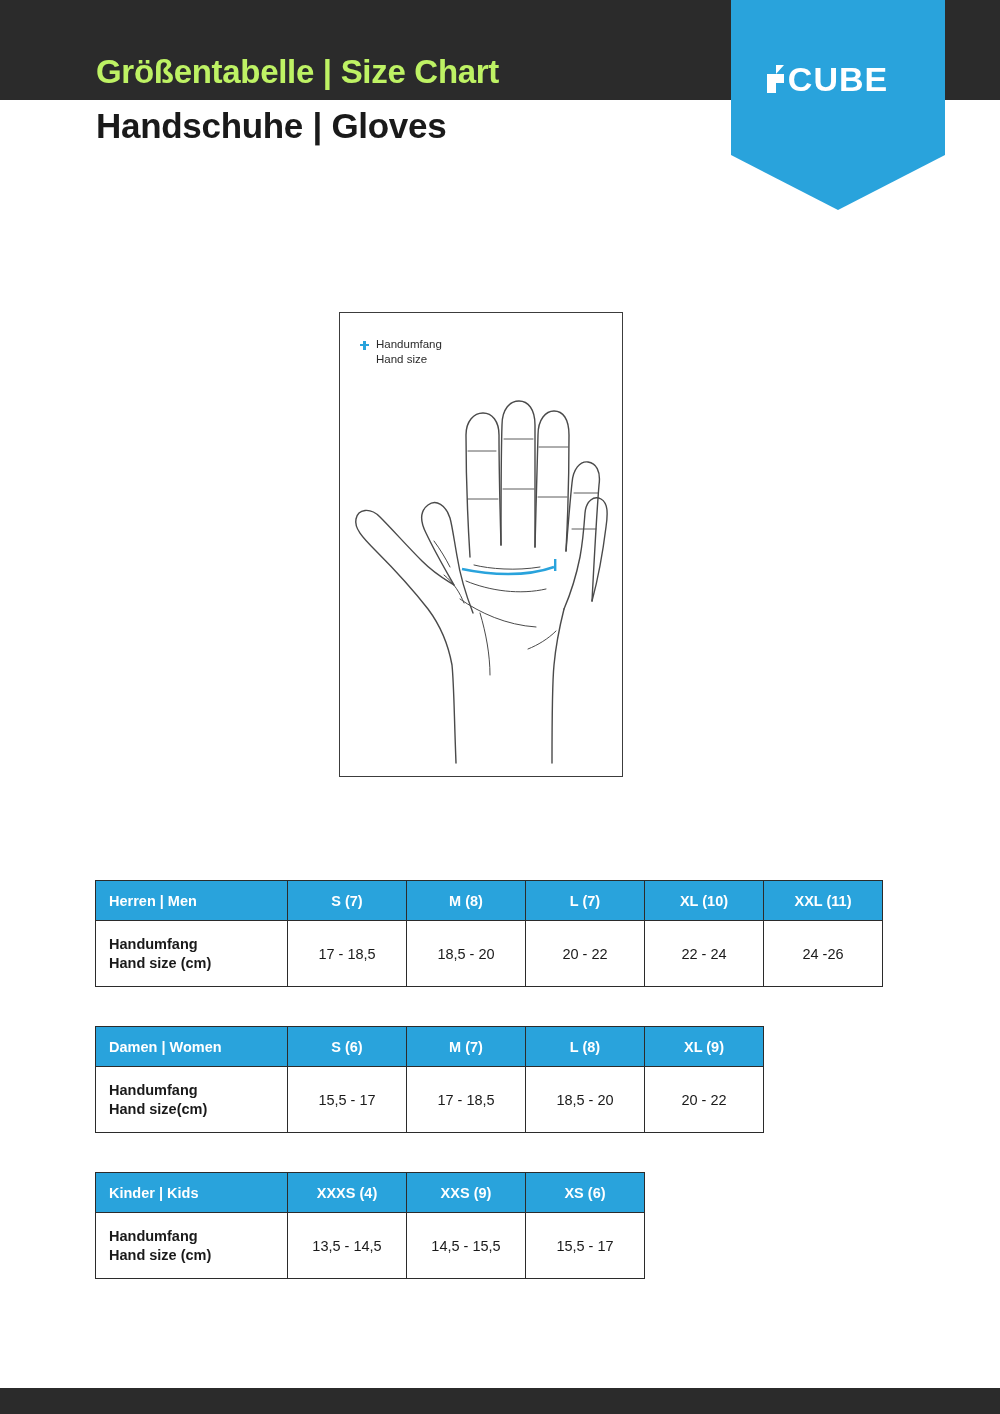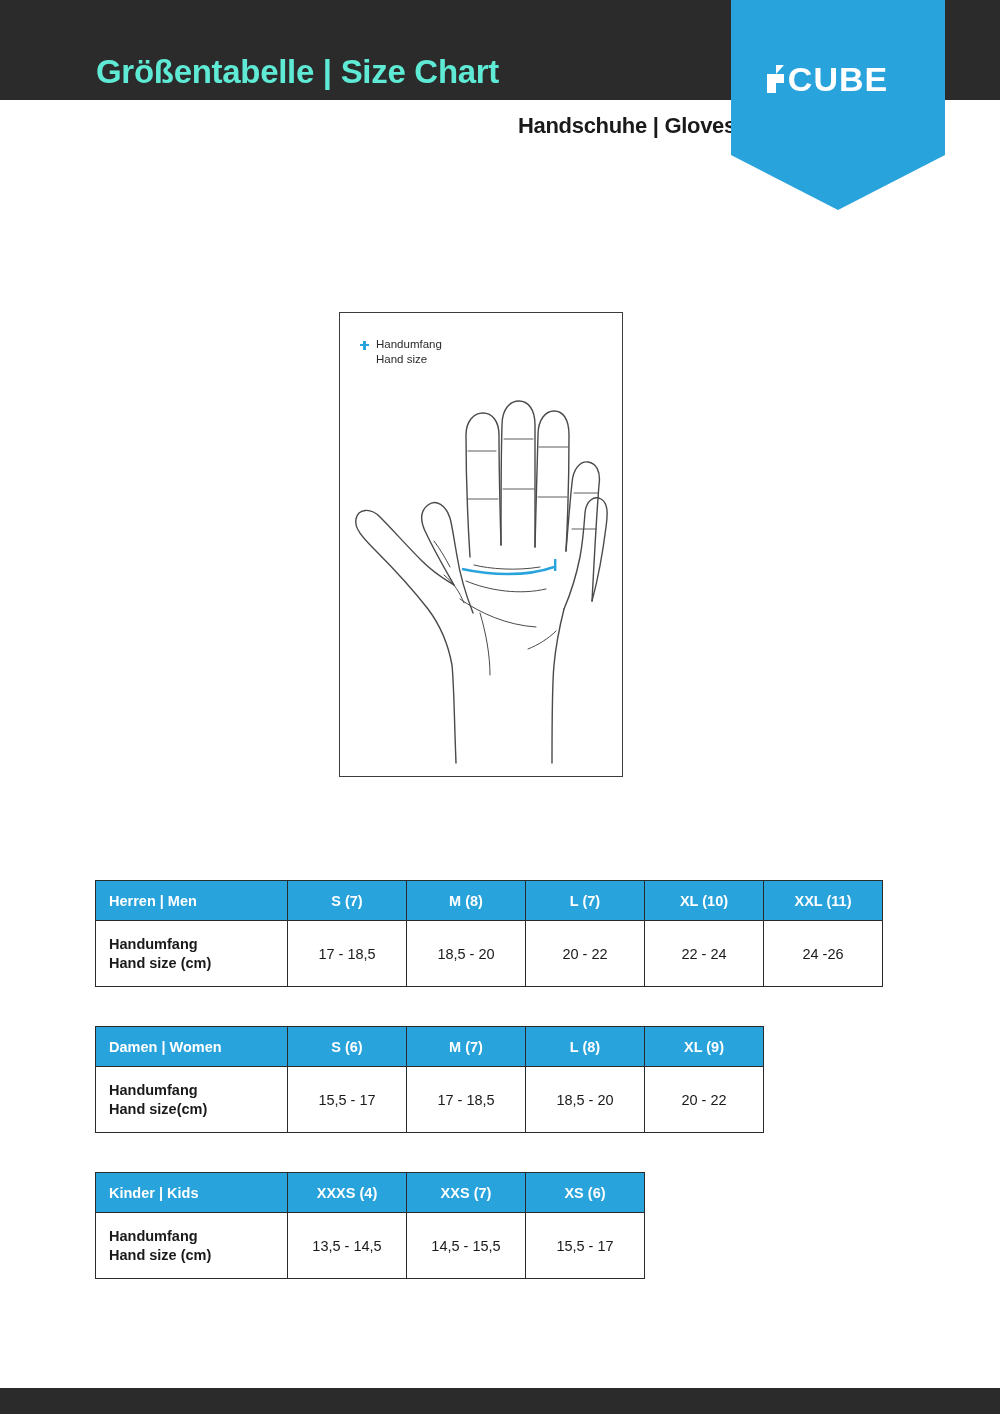--- a/index.html
+++ b/index.html
@@ -26,33 +26,32 @@
   }
   .header-titles {
     position: absolute;
     top: 52px;
     left: 96px;
     width: 640px;
   }
   .title-line1 {
     font-size: 33px;
     font-weight: bold;
-    color: #5eead4;
+    color: #bef264;
     letter-spacing: -0.3px;
     line-height: 40px;
     white-space: nowrap;
   }
   .title-line2 {
-    font-size: 22px;
+    font-size: 35px;
     font-weight: bold;
     color: #1a1a1a;
     letter-spacing: -0.3px;
     line-height: 44px;
     white-space: nowrap;
-    text-align: right;
   }
 
   
   .logo-banner {
     position: absolute;
     top: 0;
     left: 731px;
     width: 214px;
     height: 210px;
   }
@@ -313,21 +312,21 @@
       <td>20 - 22</td>
     </tr>
   </tbody>
 </table>
 
 <table class="tbl" id="table-kids">
   <thead>
     <tr>
       <th class="rowhead col-label">Kinder | Kids</th>
       <th class="col-size">XXXS (4)</th>
-      <th class="col-size">XXS (7)</th>
+      <th class="col-size">XXS (9)</th>
       <th class="col-size">XS (6)</th>
     </tr>
   </thead>
   <tbody>
     <tr>
       <td class="rowhead">
         <span>Handumfang</span><br>
         <span>Hand size (cm)</span>
       </td>
       <td>13,5 - 14,5</td>

